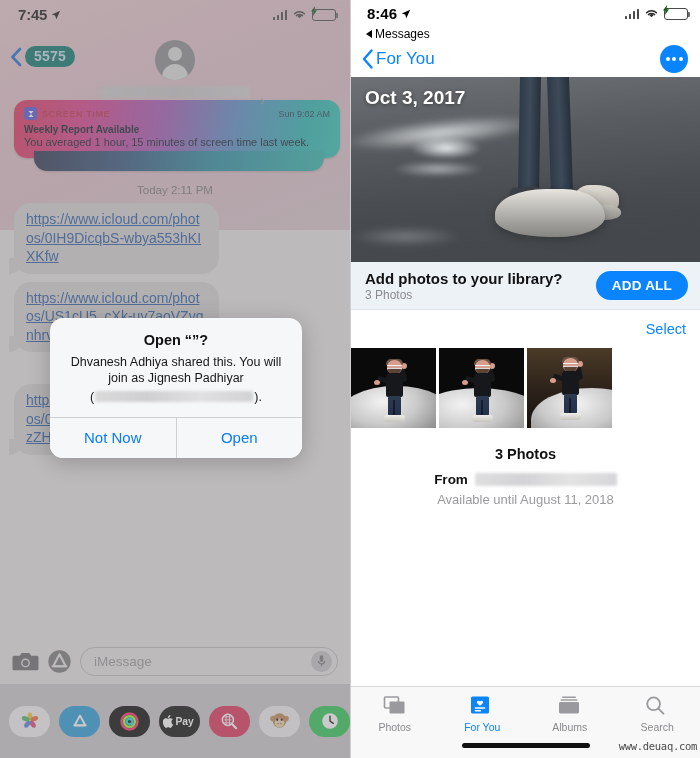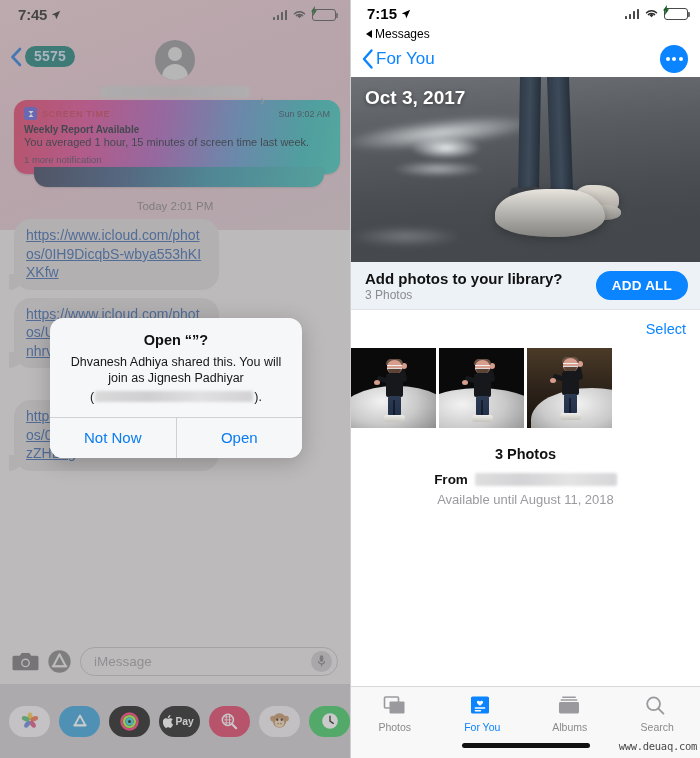--- a/index.html
+++ b/index.html
@@ -409,31 +409,30 @@
                 <svg width="8" height="8" viewBox="0 0 8 8">
                     <path d="M1.5 1 H6.5 L4 4 L6.5 7 H1.5 L4 4 Z" fill="#fff"></path>
                   </svg>
               </span>
               <span class="notif-app-name">SCREEN TIME</span>
             </div>
             <span class="notif-time">Sun 9:02 AM</span>
           </div>
           <div class="notif-title">Weekly Report Available</div>
           <div class="notif-body">You averaged 1 hour, 15 minutes of screen time last week.</div>
-          <div class="notif-more">1 more notification</div>
         </div>
         <div class="notif-under">
           <div class="notif-under-row">
               <span>&nbsp;</span>
               <span>&nbsp;</span>
             </div>
         </div>
       </div>
 
-      <div class="timestamp">Today 2:01 PM</div>
+      <div class="timestamp">Today 2:11 PM</div>
 
       <div class="bubble-row">
         <div class="bubble">
           <span class="bubble-link">https://www.icloud.com/photos/0IH9DicqbS-wbya553hKIXKfw</span>
         </div>
       </div>
 
       <div class="bubble-row">
         <div class="bubble">
           <span class="bubble-link">https://www.icloud.com/photos/US1cU5_cXk-uv7aoVZvqnhrvA</span>
@@ -548,21 +547,21 @@
       </div>
     </div>
 
     <div class="left-dim"></div>
   </div>
 
   <div class="right-panel">
 
     <div class="r-status">
       <div class="r-status-time">
-        <span>7:15</span>
+        <span>8:46</span>
         <svg class="loc-arrow" viewBox="0 0 12 12">
           <path d="M11 1 L1 5.4 L5 6.6 L6.4 11 Z" fill="#000"></path>
         </svg>
       </div>
       <div class="status-right">
         <span class="sig">
             <i></i>
             <i></i>
             <i></i>
             <i></i>

